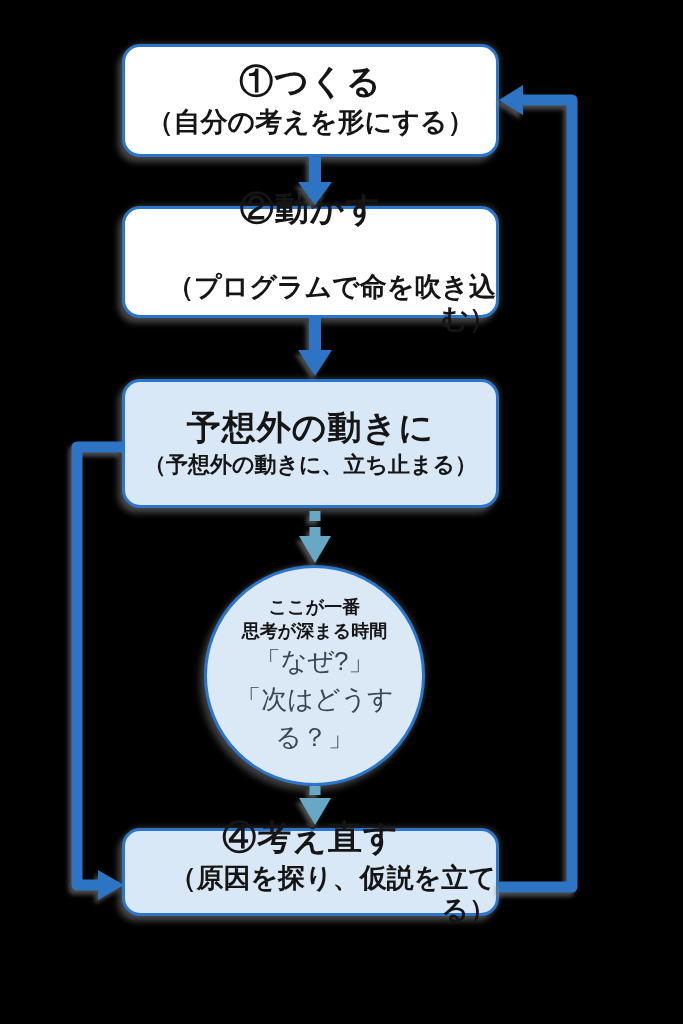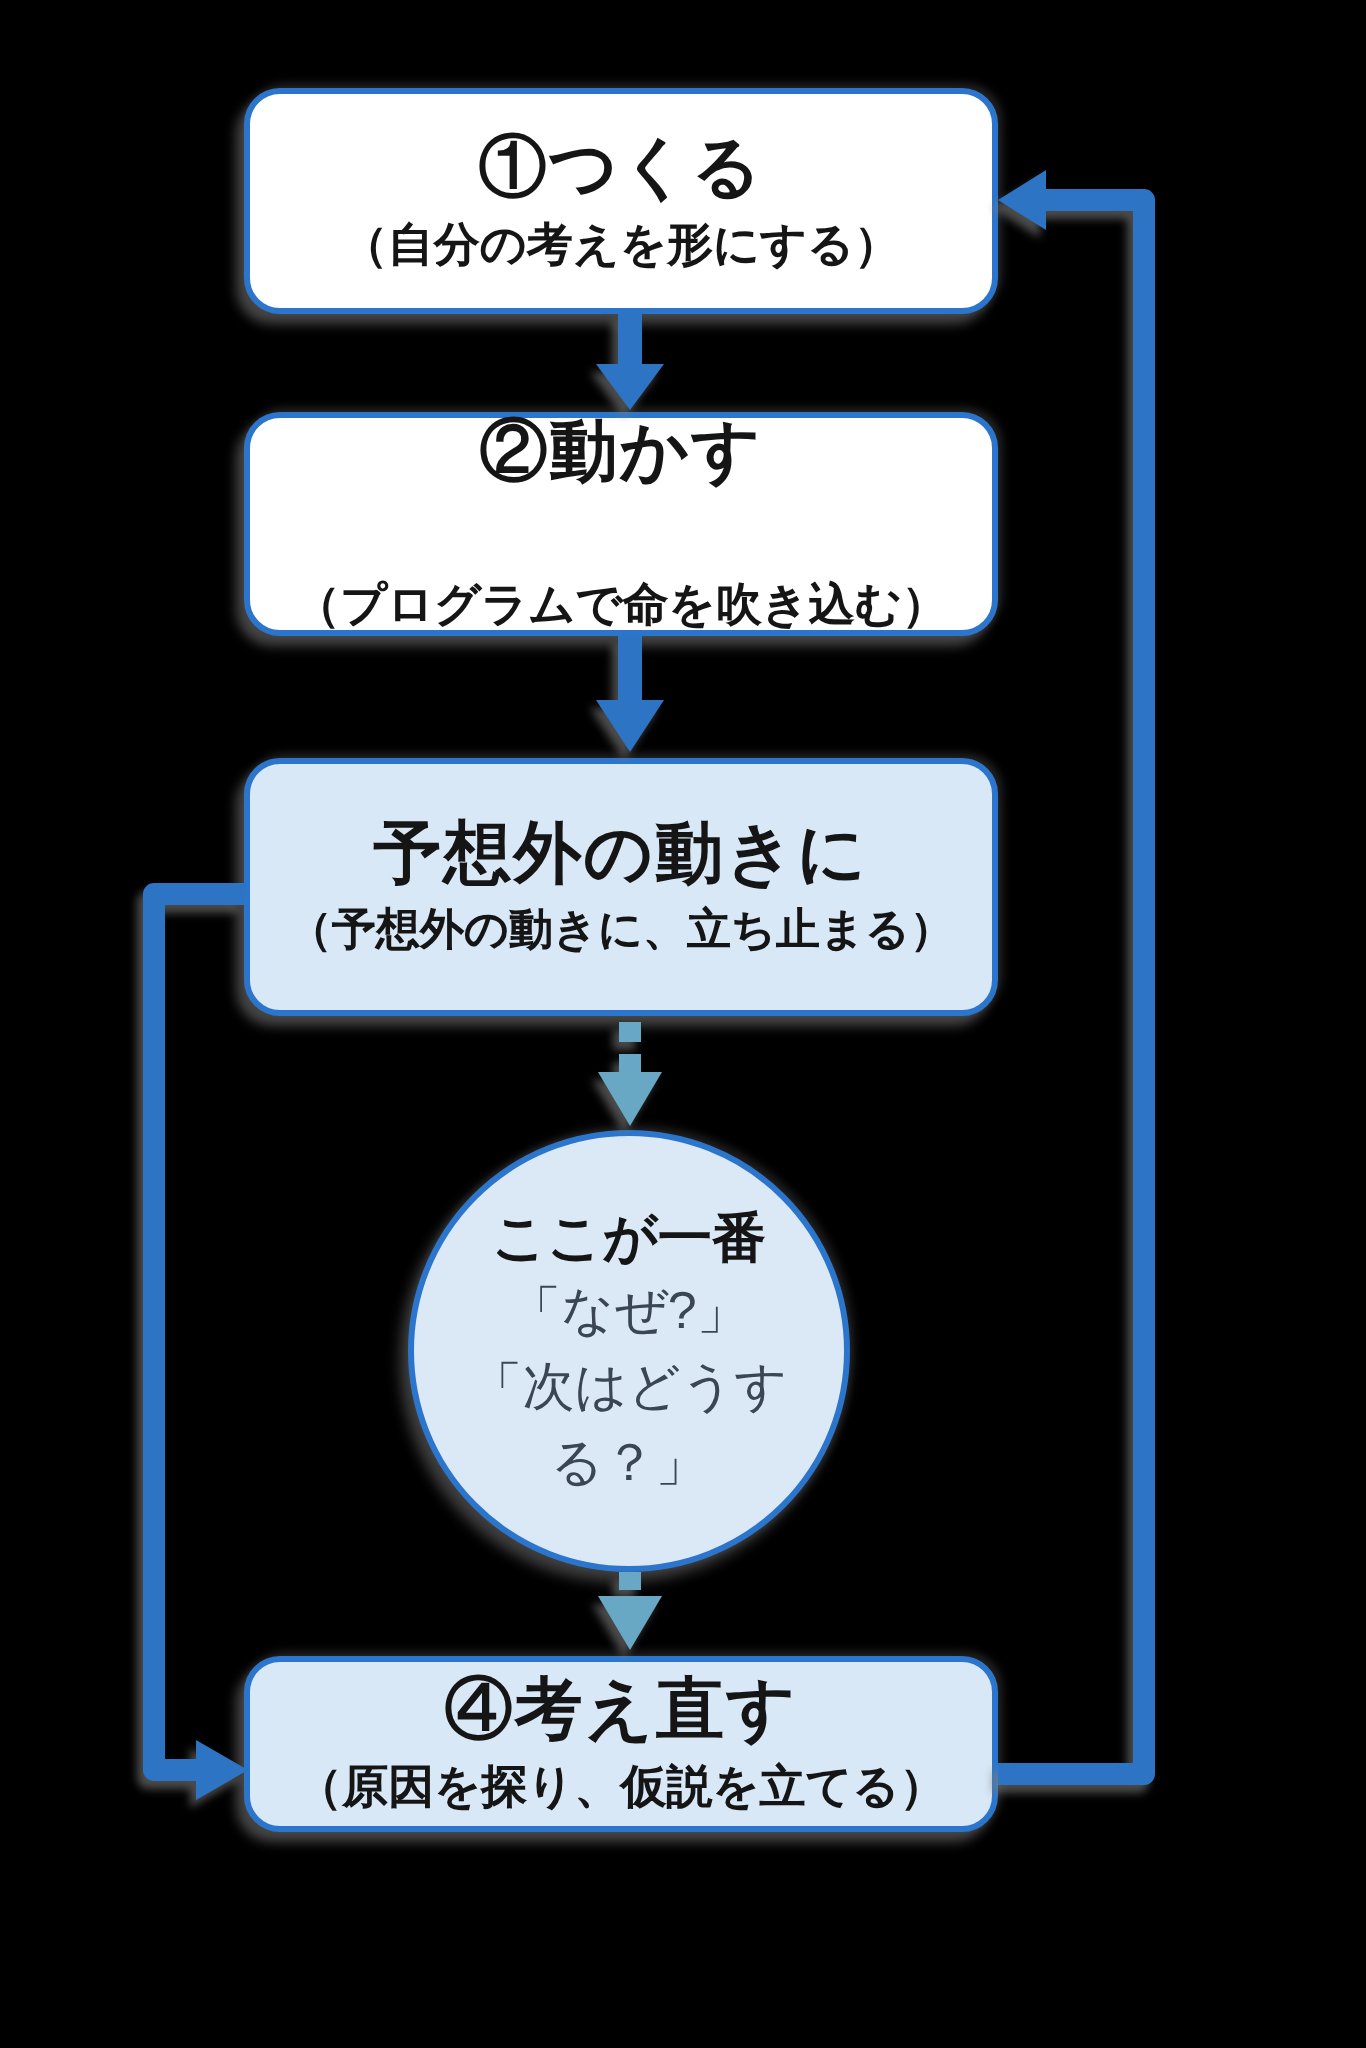--- a/index.html
+++ b/index.html
@@ -15,39 +15,39 @@
     box-shadow:-4px 5px 6px rgba(125,125,125,.55), 2px -2px 5px rgba(125,125,125,.30);
     text-align:right; z-index:2;
   }
   .box.white { background:var(--box-white,#fff); }
   .box.light { background:var(--box-light-blue,#d9e8f6); }
   .box .title {
     font-weight:bold; font-size:34px; line-height:1.15;
     color:var(--title-text,#151515); letter-spacing:1px;
   }
   .box .subtitle {
-    font-weight:bold; font-size:23px; line-height:1.2; margin-top:5px;
+    font-weight:bold; font-size:27px; line-height:1.2; margin-top:5px;
     color:var(--title-text,#151515);
   }
   #box1 { top:44px;  height:113px; }
   #box2 { top:206px; height:112px;gap:38px; }
   #box3 { top:379px; height:129px; }
   #box4 { top:828px; height:88px; }
   #box3 .subtitle { font-size:22px; }
   .circle {
     position:absolute; left:204px; top:565px; width:221px; height:221px;
     box-sizing:border-box; border-radius:50%;
     border:3px solid var(--border-blue,#2b76cc);
     background:var(--circle-fill,#dbe9f7);
     display:flex; flex-direction:column; align-items:center; justify-content:center;
     box-shadow:-4px 5px 7px rgba(125,125,125,.5), 2px -2px 5px rgba(125,125,125,.28);
     text-align:center; z-index:2;
   }
   .circle .big {
-    font-weight:bold; font-size:27px; line-height:1.35;
+    font-weight:bold; font-size:18px; line-height:1.35;
     color:var(--title-text,#151515);
   }
   .circle .quote {
     font-size:26px; line-height:1.45; color:var(--quote-text,#3a4654);
   }
   .circle .quote:first-of-type { margin-top:6px; }
   svg.arrows {
     position:absolute; left:0; top:0; z-index:3; pointer-events:none;
     filter:drop-shadow(-3px 4px 2px rgba(125,125,125,.6));
   }
@@ -71,20 +71,21 @@
     <div class="subtitle">（プログラムで命を吹き込む）</div>
   </div>
 
   <div class="box light" id="box3">
     <div class="title">予想外の動きに</div>
     <div class="subtitle">（予想外の動きに、立ち止まる）</div>
   </div>
 
   <div class="circle">
     <div class="big">ここが一番</div>
+    <div class="big">思考が深まる時間</div>
     <div class="quote">「なぜ?」</div>
     <div class="quote">「次はどうする？」</div>
   </div>
 
   <div class="box light" id="box4">
     <div class="title">④考え直す</div>
     <div class="subtitle">（原因を探り、仮説を立てる）</div>
   </div>
 
   <svg class="arrows" width="683" height="1024" viewBox="0 0 683 1024">

